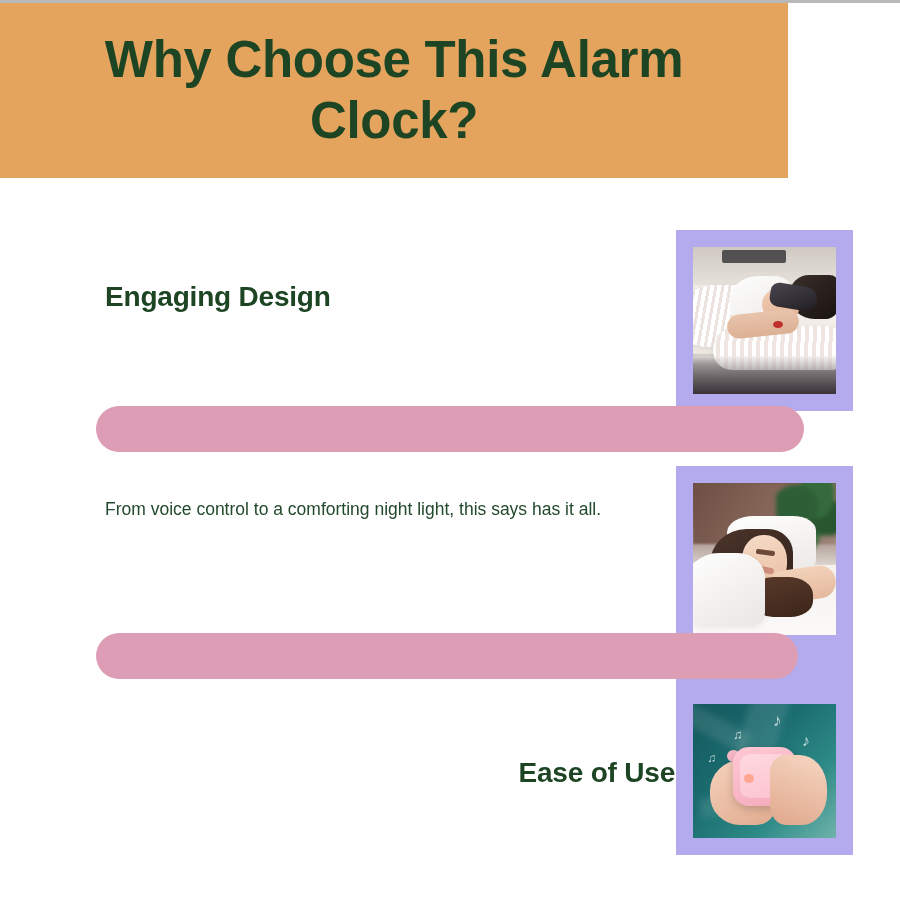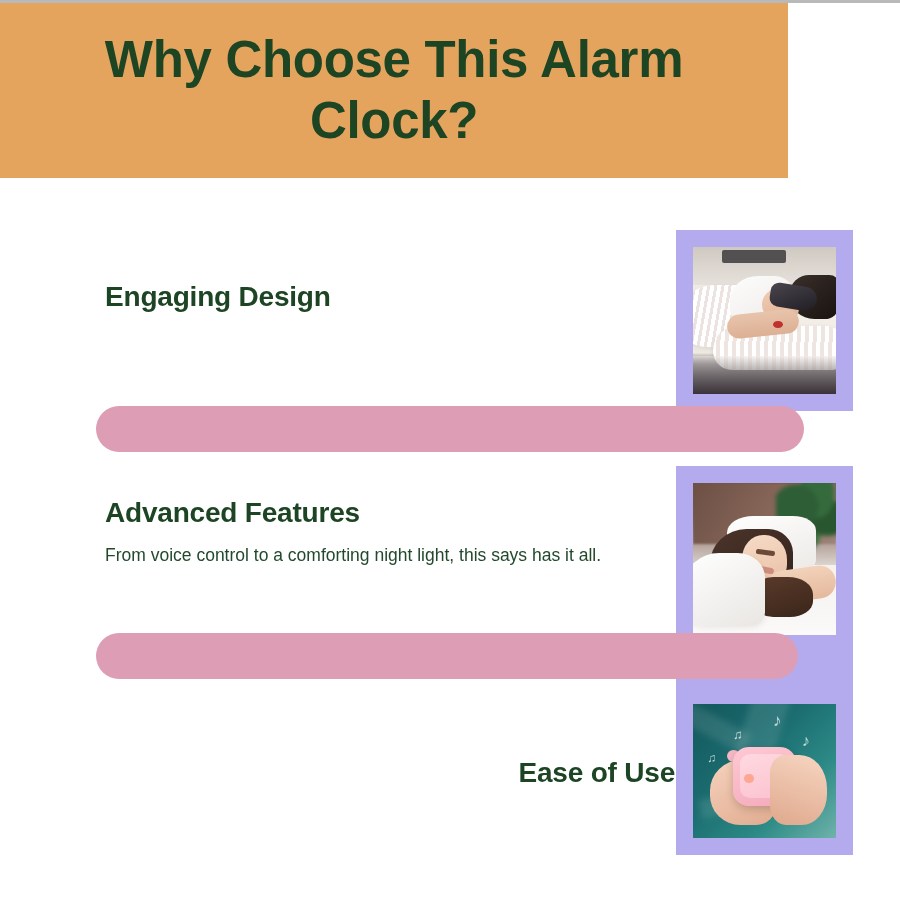--- a/index.html
+++ b/index.html
@@ -362,21 +362,20 @@
     </div>
 
     <div class="pink-bar bar-1"></div>
     <div class="pink-bar bar-2"></div>
 
     <div class="feature f-1">
       <div class="feature-title">Engaging Design</div>
     </div>
 
     <div class="feature f-2">
-      <div class="feature-title">Advanced Features</div>
       <div class="feature-body">From voice control to a comforting night light, this says has it all.</div>
     </div>
 
     <div class="feature f-3">
       <div class="feature-title">Ease of Use</div>
     </div>
 
   </div>
 </div>
 

